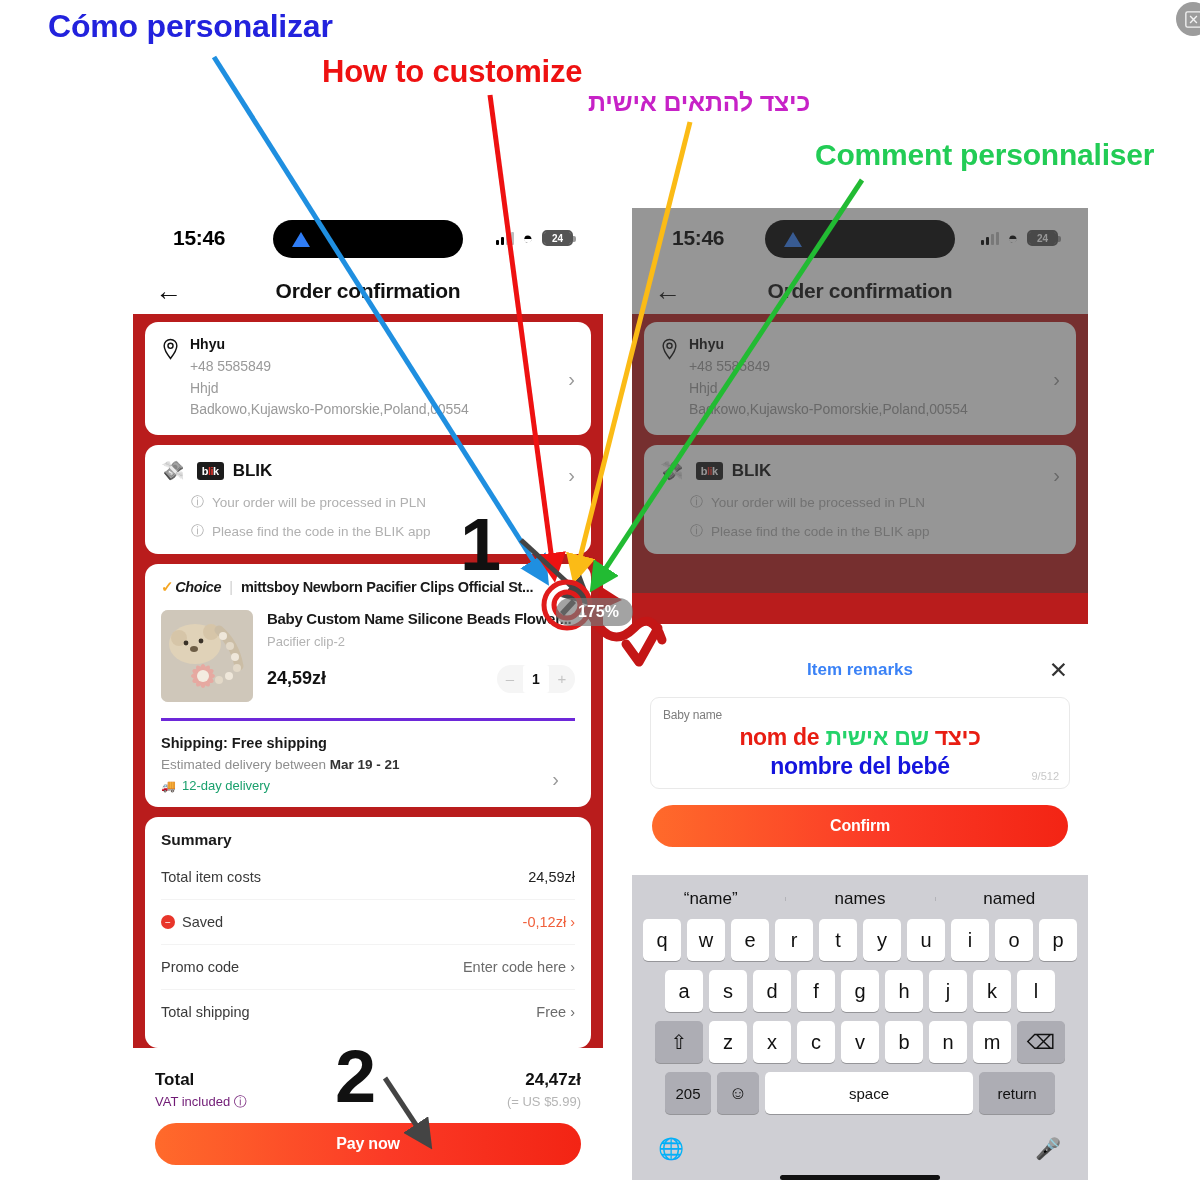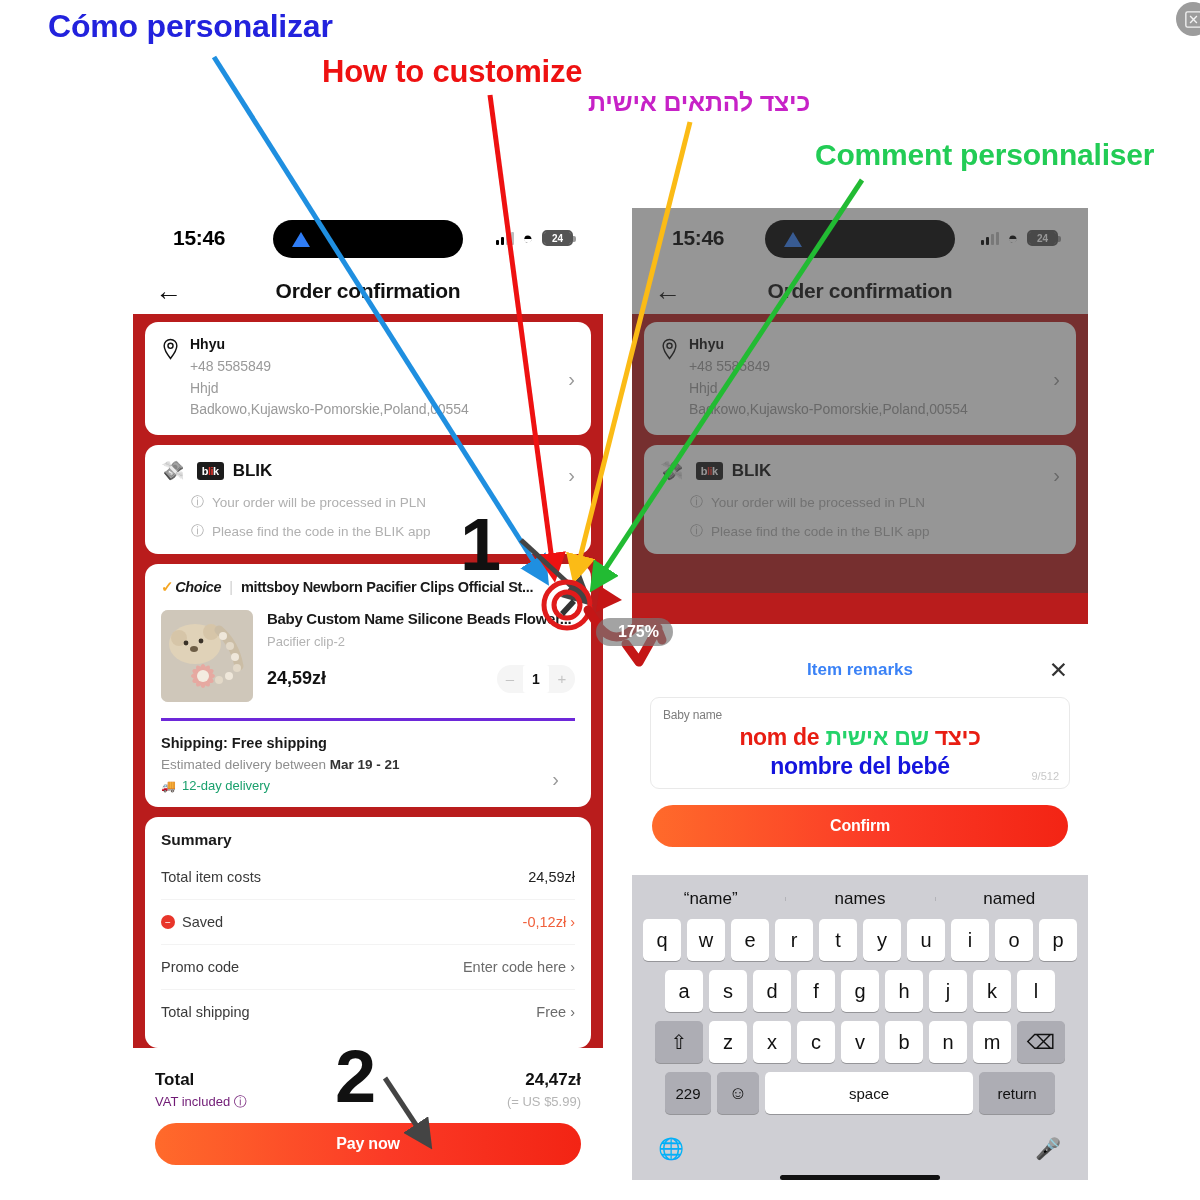--- a/index.html
+++ b/index.html
@@ -164,23 +164,23 @@
   .key.space { flex:1; max-width:208px; font-size:15px;}
   .key.ret { width:76px; background:#adadb4; font-size:15px;}
   .key.num { width:46px; background:#adadb4; font-size:15px;}
   .key.emo { width:42px; background:#adadb4; font-size:18px;}
   .kb-bottom { display:flex; align-items:center; height:52px; padding:0 22px;}
   .kb-bottom .globe { font-size:21px; color:#222;}
   .kb-bottom .mic { margin-left:auto; font-size:21px; color:#222;}
   .home-ind { width:160px; height:5px; border-radius:3px; background:#111; margin:0 auto 8px auto;}
 
   
-  .zoom-badge { position:absolute; left:556px; top:618px; background:rgba(120,120,120,0.68);
+  .zoom-badge { position:absolute; left:556px; top:598px; background:rgba(120,120,120,0.68);
                 color:#fff; font-size:16px; font-weight:bold; border-radius:17px;
-                padding:5px 14px 5px 22px; z-index:40;margin-left:40px;}
+                padding:5px 14px 5px 22px; z-index:40;}
   .step-num { position:absolute; font-size:74px; font-weight:bold; color:#111; line-height:1; z-index:35;
               font-family:"Liberation Sans", sans-serif;}
   #step1 { left:460px; top:508px; }
   #step2 { left:335px; top:1040px; }
 
   .fullscreen-btn { position:absolute; right:-10px; top:2px; width:34px; height:34px; border-radius:50%;
                     background:#9c9c9c; display:flex; align-items:center; justify-content:center; z-index:60;}
 </style>
 </head>
 <body>
@@ -480,21 +480,21 @@
           <div class="key">x</div>
           <div class="key">c</div>
           <div class="key">v</div>
           <div class="key">b</div>
           <div class="key">n</div>
           <div class="key">m</div>
           <div class="key wide">⌫</div>
         </div>
 
         <div class="kb-row">
-          <div class="key num">229</div>
+          <div class="key num">205</div>
           <div class="key emo">☺</div>
           <div class="key space">space</div>
           <div class="key ret">return</div>
         </div>
 
         <div class="kb-bottom">
           <span class="globe">🌐</span>
           <span class="mic">🎤</span>
         </div>
         <div class="home-ind"></div>

